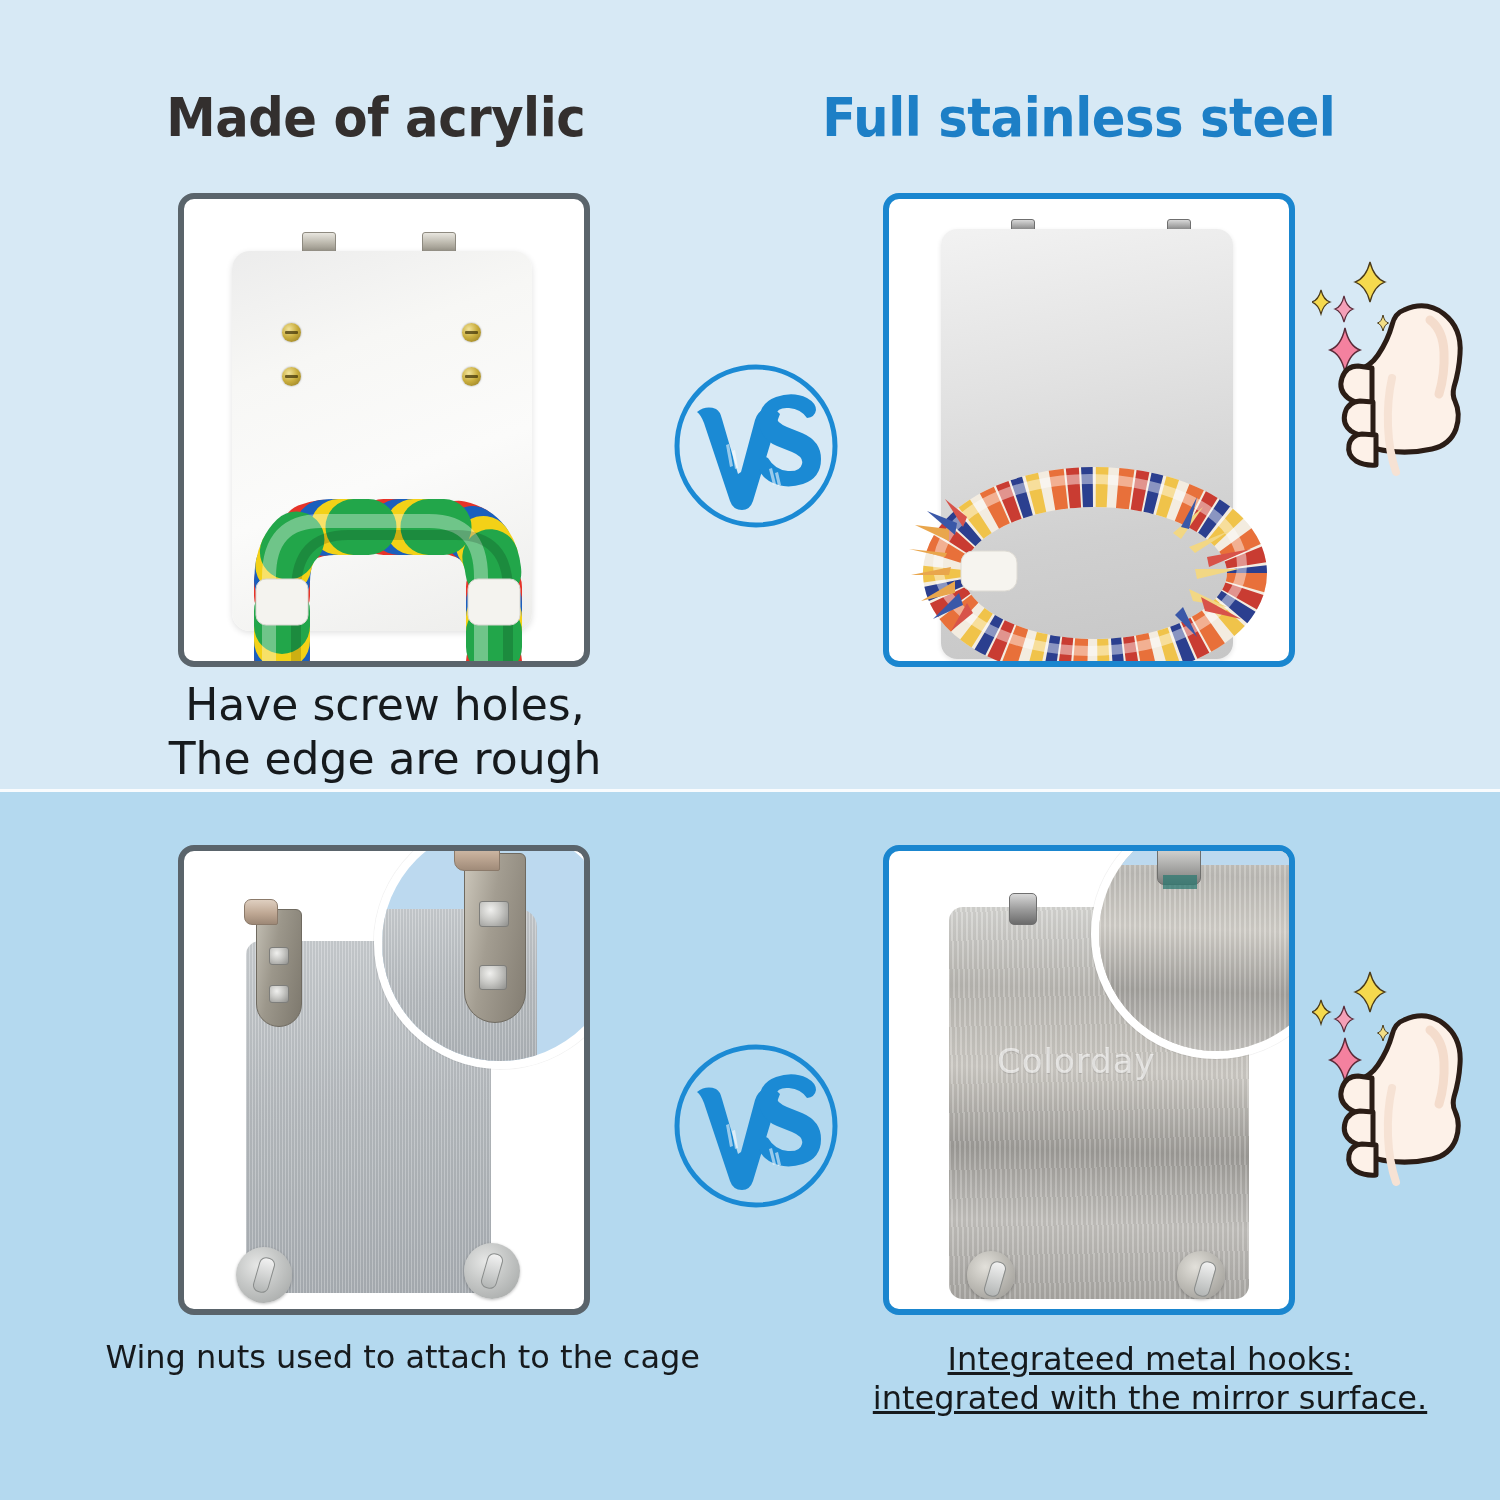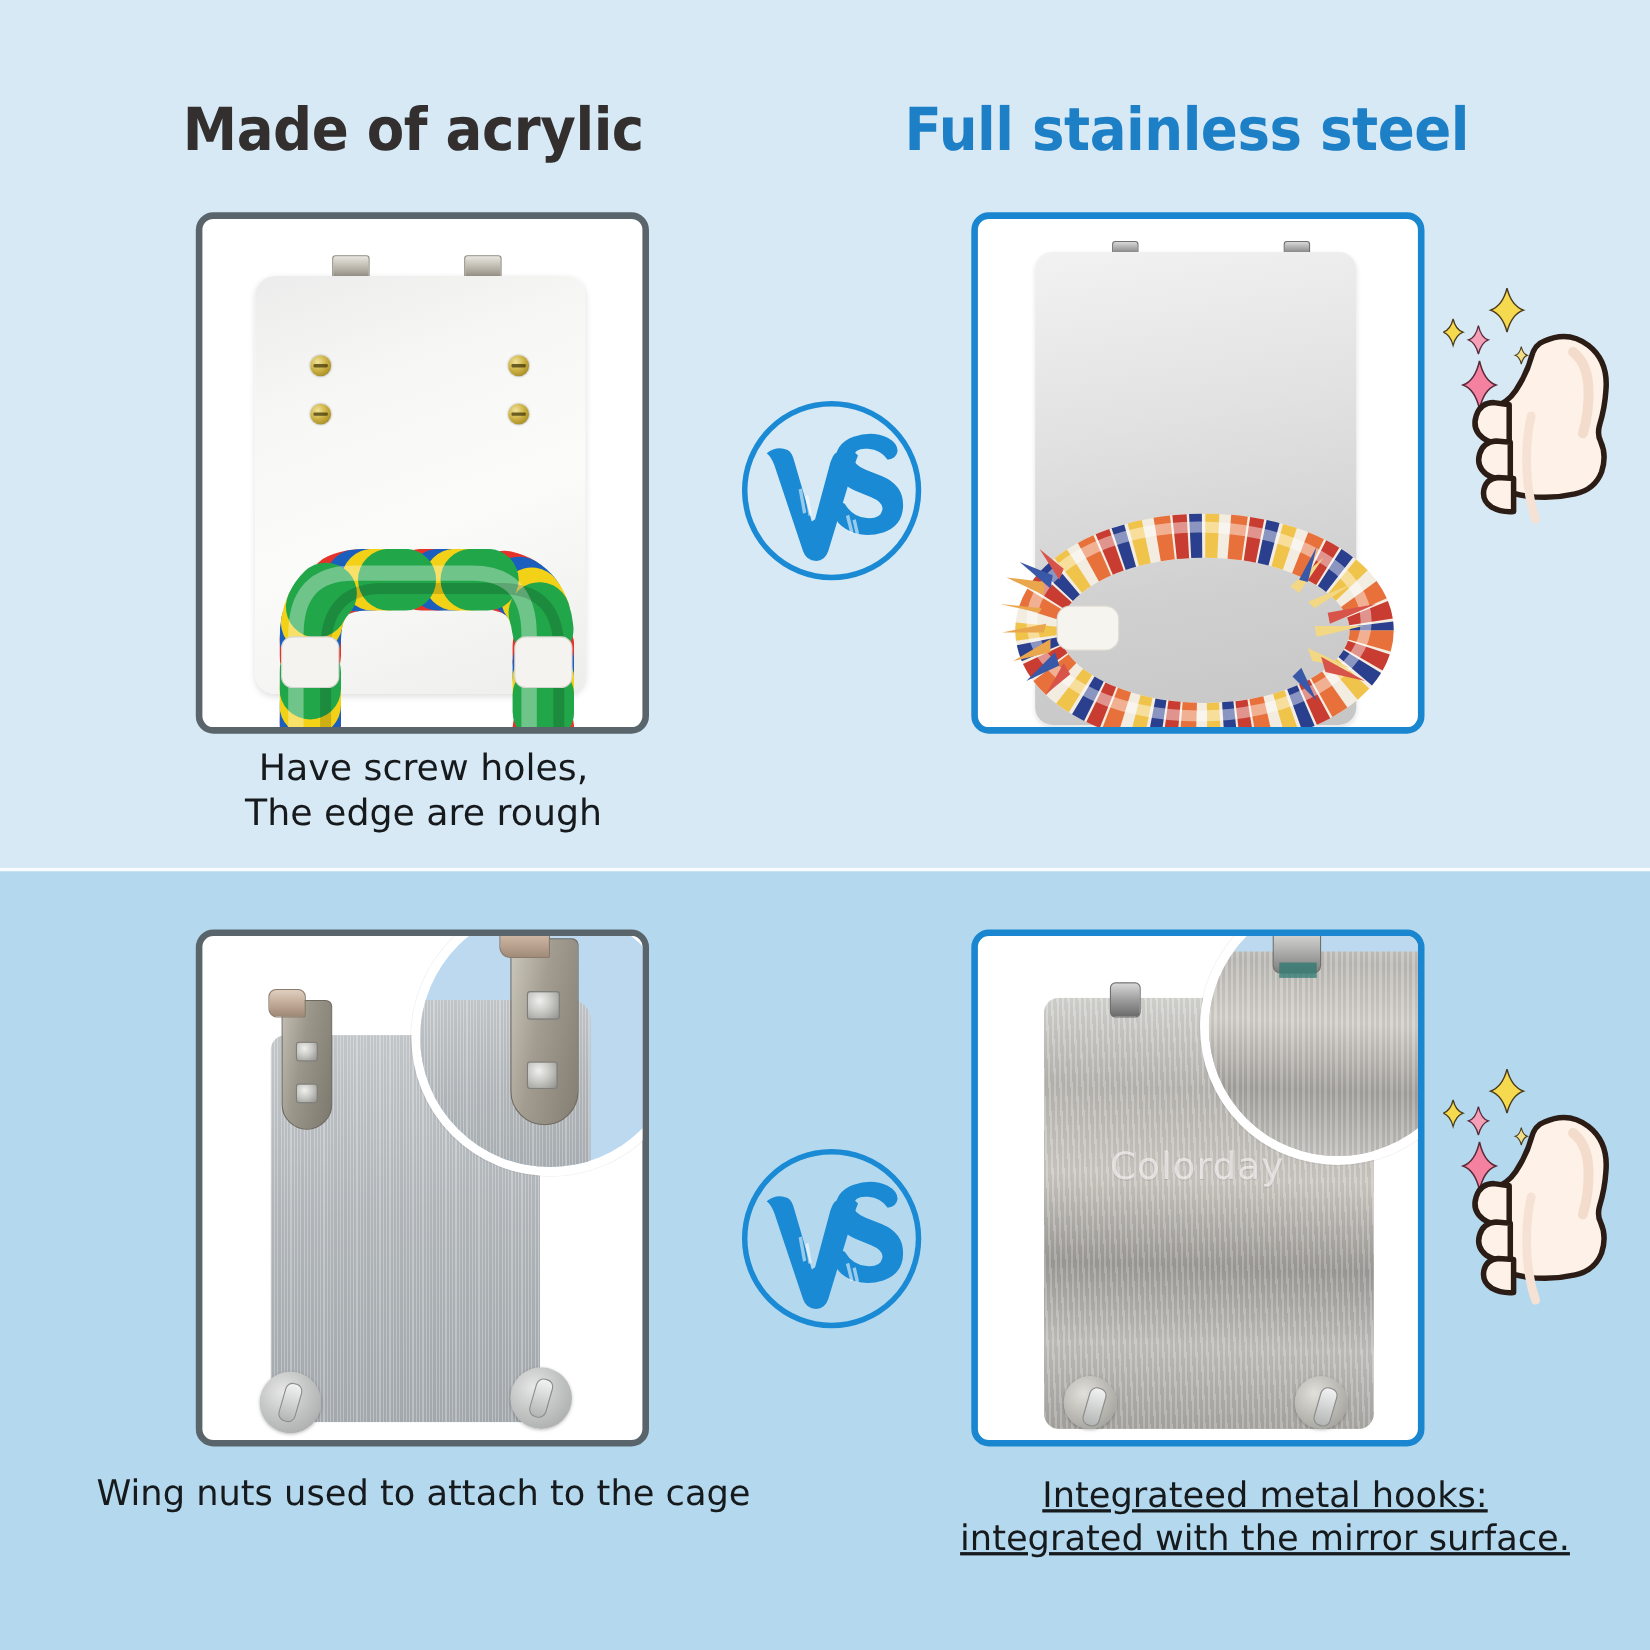--- a/index.html
+++ b/index.html
@@ -63,28 +63,28 @@
   .card-bl { left: 178px; top: 845px; width: 412px; height: 470px; }
   .card-br { left: 883px; top: 845px; width: 412px; height: 470px; }
 
   .card-inner { position: absolute; inset: 0; overflow: hidden; }
 
   
   .caption {
     position: absolute;
     text-align: center;
     color: #161a1d;
-    font-size: 33px;
+    font-size: 44px;
     line-height: 1.23;
     font-family: "DejaVu Sans", sans-serif;
     white-space: pre-line;
   }
   .cap-tl { left: 150px;  top: 678px;  width: 470px; }
   .cap-tr { left: 855px;  top: 678px;  width: 470px; }
-  .cap-bl { left: 70px;   top: 1338px; width: 630px; font-size: 32px; }
+  .cap-bl { left: 70px;   top: 1338px; width: 630px; font-size: 32px; text-align: right; }
   .cap-br { left: 840px;  top: 1340px; width: 620px; font-size: 32px; text-decoration: underline; }
 
   
   .vs-badge {
     position: absolute;
     width: 168px; height: 168px;
   }
   .vs-top    { left: 672px; top: 362px; }
   .vs-bottom { left: 672px; top: 1042px; }
 
@@ -409,21 +409,21 @@
   </div>
 
   <div class="card card-blue card-br">
     <div class="card-inner">
 
       <div class="steel-back" style="left:60px; top:56px; width:300px; height:392px;"></div>
 
       <div class="hook-small" style="left:120px; top:42px; width:28px; height:32px; border-radius:5px;"></div>
       <div class="hook-small" style="left:268px; top:42px; width:28px; height:32px; border-radius:5px;"></div>
 
-      <div class="brand-etch" style="left:120px; top:190px;">Colorday</div>
+      <div class="brand-etch" style="left:108px; top:190px;">Colorday</div>
 
       <div class="wingnut wingnut-br" style="left:78px;  top:400px;"></div>
       <div class="wingnut wingnut-br" style="left:288px; top:400px;"></div>
 
       <div class="magnifier" style="left:202px; top:-42px; width:250px; height:250px;">
         <div style="position:absolute; inset:0;
                     background: repeating-linear-gradient(90deg, rgba(255,255,255,.14) 0 2px, rgba(0,0,0,.05) 2px 5px),
                                 linear-gradient(182deg,#e3e1dc 0%,#bfbdb8 26%,#d4d1cb 48%,#a5a39f 74%,#c8c6c2 100%);"></div>
         <div style="position:absolute; left:0; top:0; width:100%; height:48px; background:#bcd9ef;"></div>
         <div style="position:absolute; left:58px; top:22px; width:44px; height:46px; border-radius:7px;

